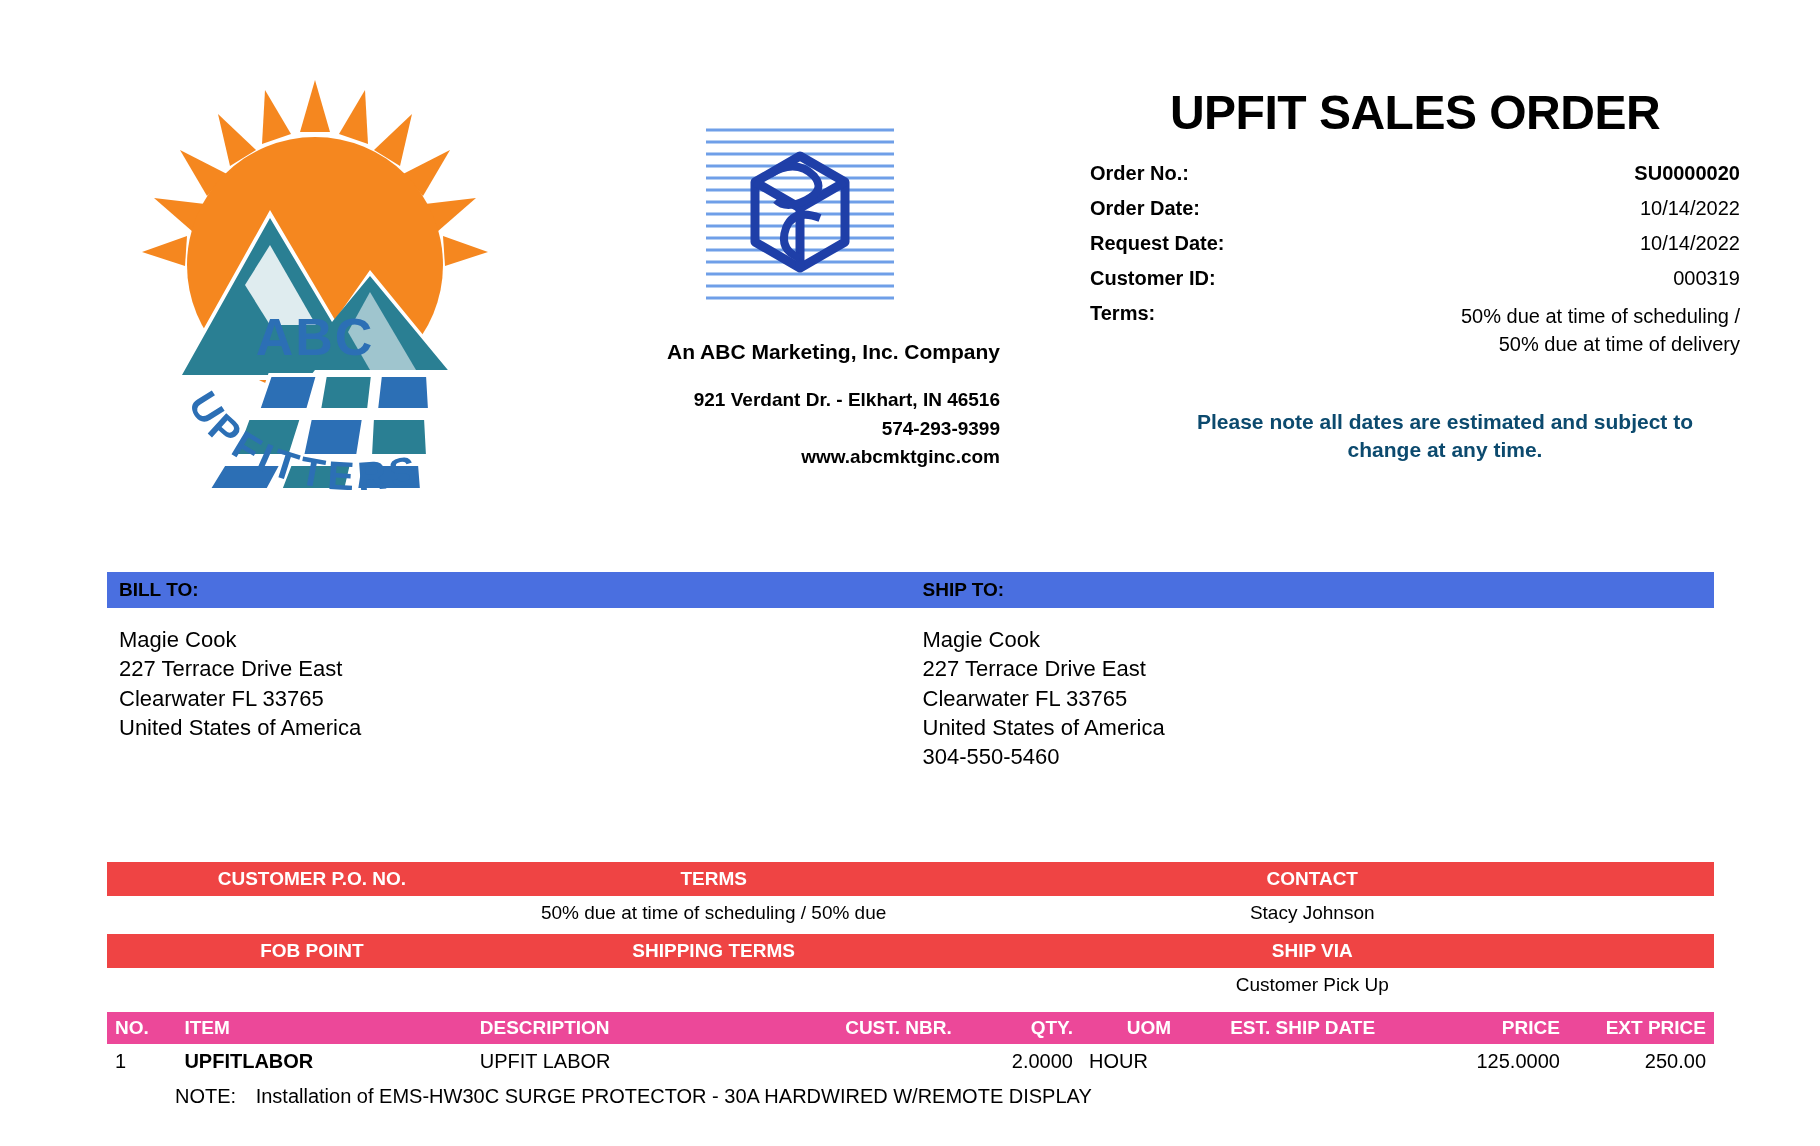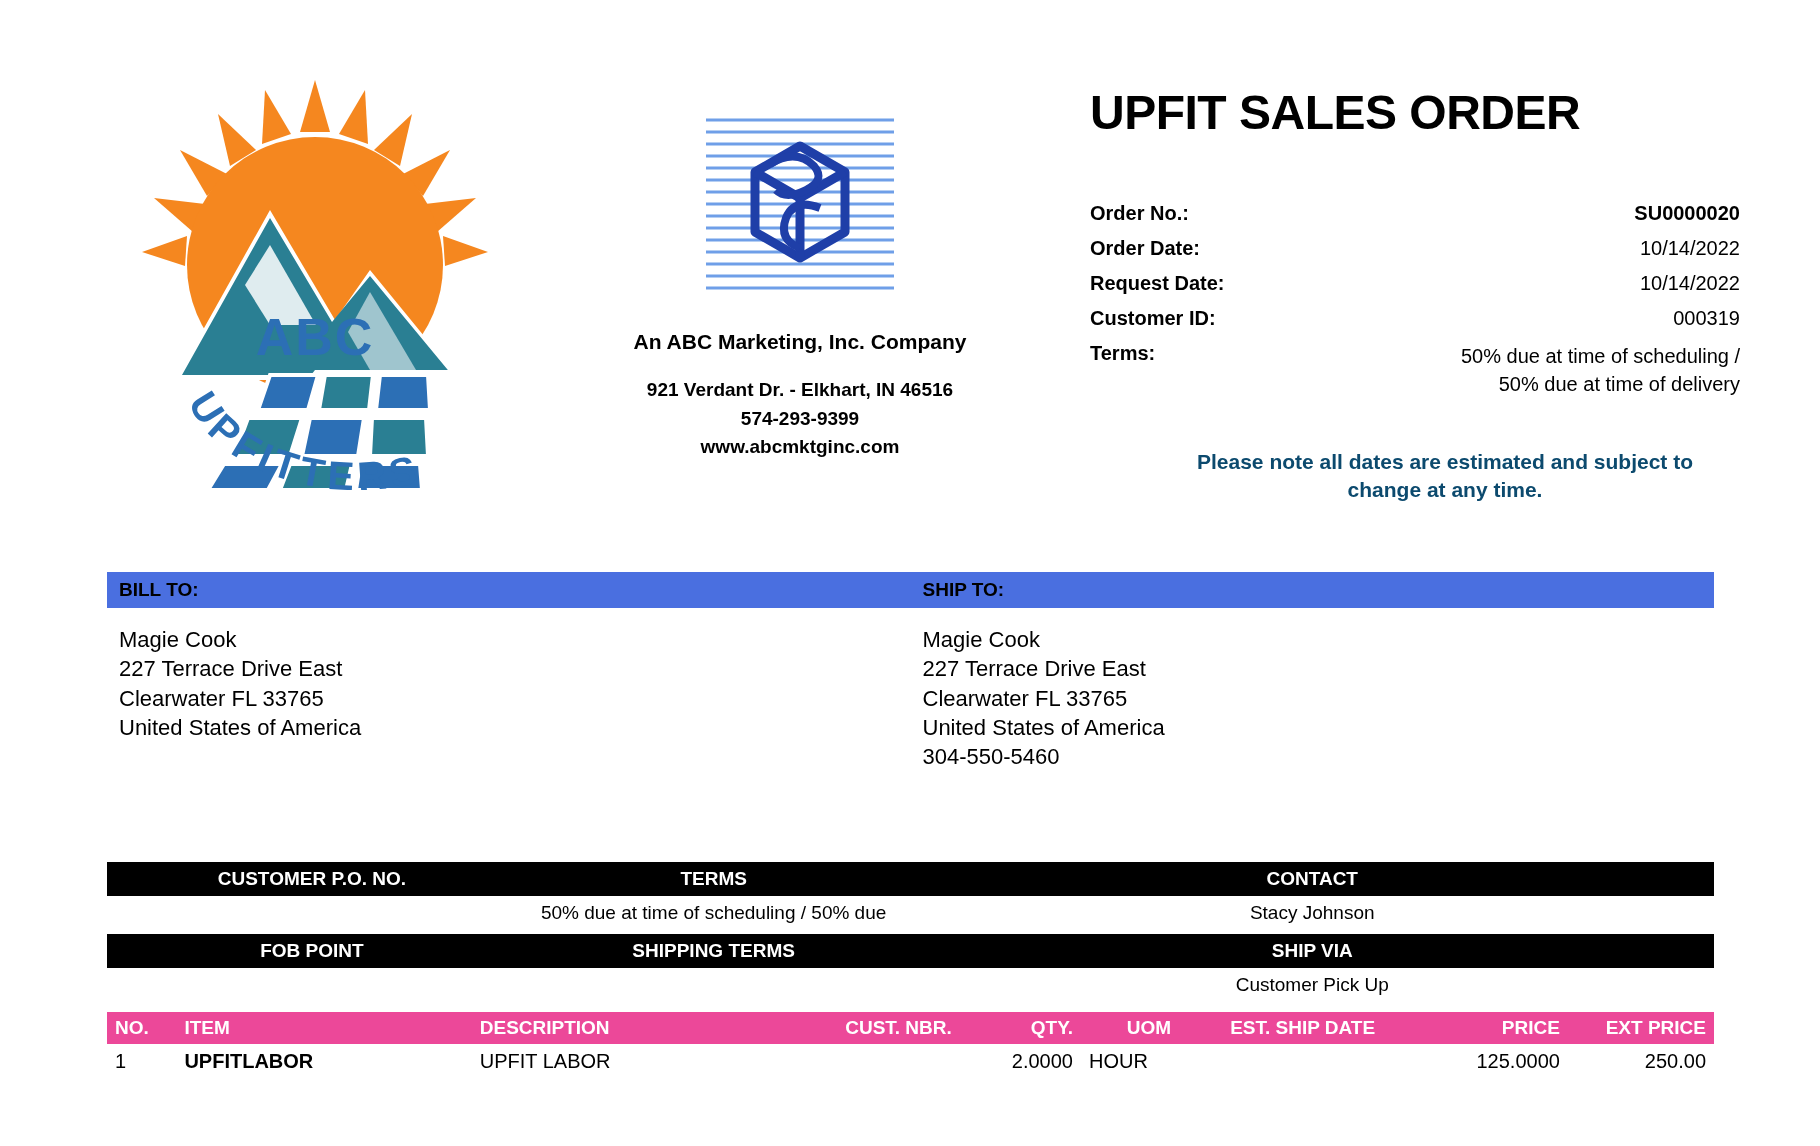--- a/index.html
+++ b/index.html
@@ -36,23 +36,23 @@
     top: 70px;
     width: 390px;
     height: 420px;
   }
   .logo-svg { display: block; }
 
   
   .company-block {
     position: absolute;
     left: 600px;
-    top: 112px;
+    top: 122px;
     width: 400px;
-    text-align: center;
+    text-align: right;
   }
   .company-mark {
     width: 200px;
     height: 200px;
     margin: 0 auto 18px auto;
     display: block;
   }
   .company-name {
     font-size: 21px;
     font-weight: bold;
@@ -67,23 +67,23 @@
   
   .order-block {
     position: absolute;
     left: 1090px;
     top: 85px;
     width: 650px;
   }
   .doc-title {
     font-size: 48px;
     font-weight: bold;
-    text-align: left;
+    text-align: center;
     letter-spacing: -0.5px;
-    margin-bottom: 56px;
+    margin-bottom: 16px;
   }
   .order-rows {
     width: 100%;
     border-collapse: collapse;
   }
   .order-rows td {
     font-size: 20px;
     padding: 6px 0;
     vertical-align: top;
   }
@@ -149,21 +149,21 @@
 
   
   .terms-wrap {
     position: absolute;
     left: 107px;
     top: 862px;
     width: 1607px;
   }
   .terms-head {
     display: flex;
-    background: #000000;
+    background: #ef4444;
     color: #ffffff;
     font-weight: bold;
     font-size: 19px;
   }
   .terms-head > div {
     padding: 6px 0;
     text-align: center;
     box-sizing: border-box;
   }
   .col-a { width: 25.5%; }
@@ -439,17 +439,25 @@
           <td class="td-no">1</td>
           <td class="td-item">UPFITLABOR</td>
           <td class="td-desc">UPFIT LABOR</td>
           <td class="td-cust"></td>
           <td class="td-qty">2.0000</td>
           <td class="td-uom">HOUR</td>
           <td class="td-ship"></td>
           <td class="td-price">125.0000</td>
           <td class="td-ext">250.00</td>
         </tr>
+        <tr class="note-row">
+          <td colspan="9">
+            <div class="note-inner">
+              <span class="note-label">NOTE:</span>
+              <span>Installation of EMS-HW30C SURGE PROTECTOR - 30A HARDWIRED W/REMOTE DISPLAY</span>
+            </div>
+          </td>
+        </tr>
       </tbody>
     </table>
   </div>
 
 </div>
 
 </body></html>

